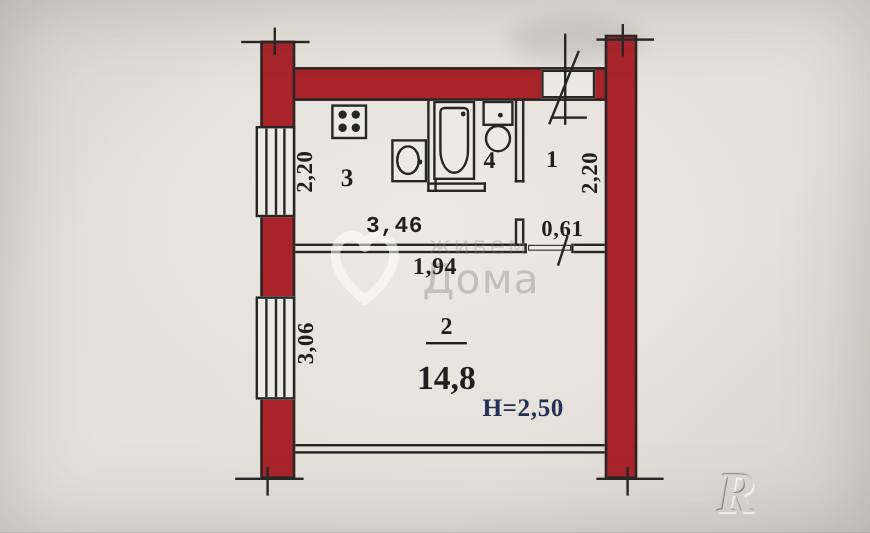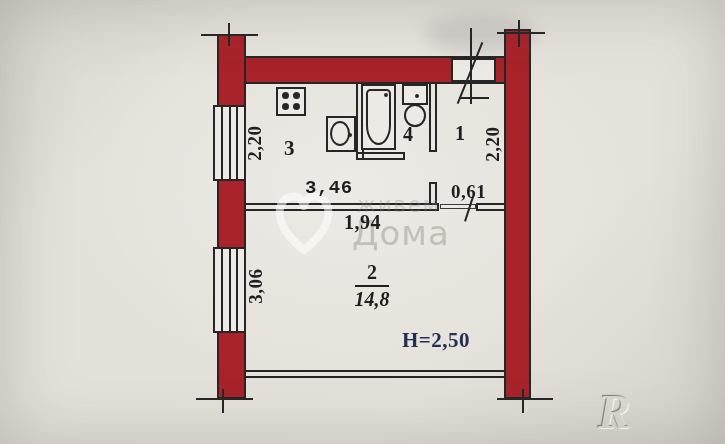--- a/index.html
+++ b/index.html
@@ -16,21 +16,21 @@
   .window{position:absolute;box-sizing:border-box;background:var(--paper-light,#eceae4);border:2px solid var(--line,#262626);display:flex;justify-content:space-evenly;}
   .window span{display:block;width:2px;height:100%;background:var(--line,#262626);}
   .fix{position:absolute;box-sizing:border-box;background:var(--paper-light,#eceae4);border:2px solid var(--line,#262626);}
   .fix .inner{position:absolute;box-sizing:border-box;border:2px solid var(--line,#262626);}
   .dot{position:absolute;border-radius:50%;background:var(--line,#262626);}
   .txt{position:absolute;font-weight:bold;color:#1f1f1f;letter-spacing:.5px;white-space:nowrap;}
   .vdim{position:absolute;display:flex;align-items:center;justify-content:center;}
   .vdim span{transform:rotate(-90deg);white-space:nowrap;font-weight:bold;color:#1f1f1f;font-size:19px;letter-spacing:.5px;}
   .frac{position:absolute;text-align:center;color:#1f1f1f;font-weight:bold;}
   .frac .top{display:inline-block;font-size:20px;padding:0 12px 1px 12px;border-bottom:2px solid #1f1f1f;}
-  .frac .bot{font-size:20px;margin-top:1px;font-style:italic;}
+  .frac .bot{font-size:28px;margin-top:13px;}
   .smudge{position:absolute;left:424px;top:14px;width:112px;height:38px;background:#c7c5c1;border-radius:50%;filter:blur(8px);opacity:.7;}
   .wmtext{position:absolute;font-family:"DejaVu Sans",sans-serif;color:var(--watermark,#8c8a82);}
   .vignette{position:absolute;inset:0;box-shadow:inset 0 0 70px rgba(88,86,78,.28);pointer-events:none;}
   .logo{position:absolute;left:594px;top:386px;width:131px;height:58px;font-style:italic;
         color:#dcd9d2;text-shadow:-1px -1px 1px rgba(108,106,100,.85),1px 1px 1px #ffffff;}
   .logo .r{position:absolute;left:4px;top:2px;font-size:48px;font-weight:bold;line-height:1;}
   .logo .rest{position:absolute;left:34px;top:14px;font-size:35px;line-height:1;letter-spacing:1px;}
   .logo svg{position:absolute;left:24px;top:-3px;}
 </style>
 </head>

